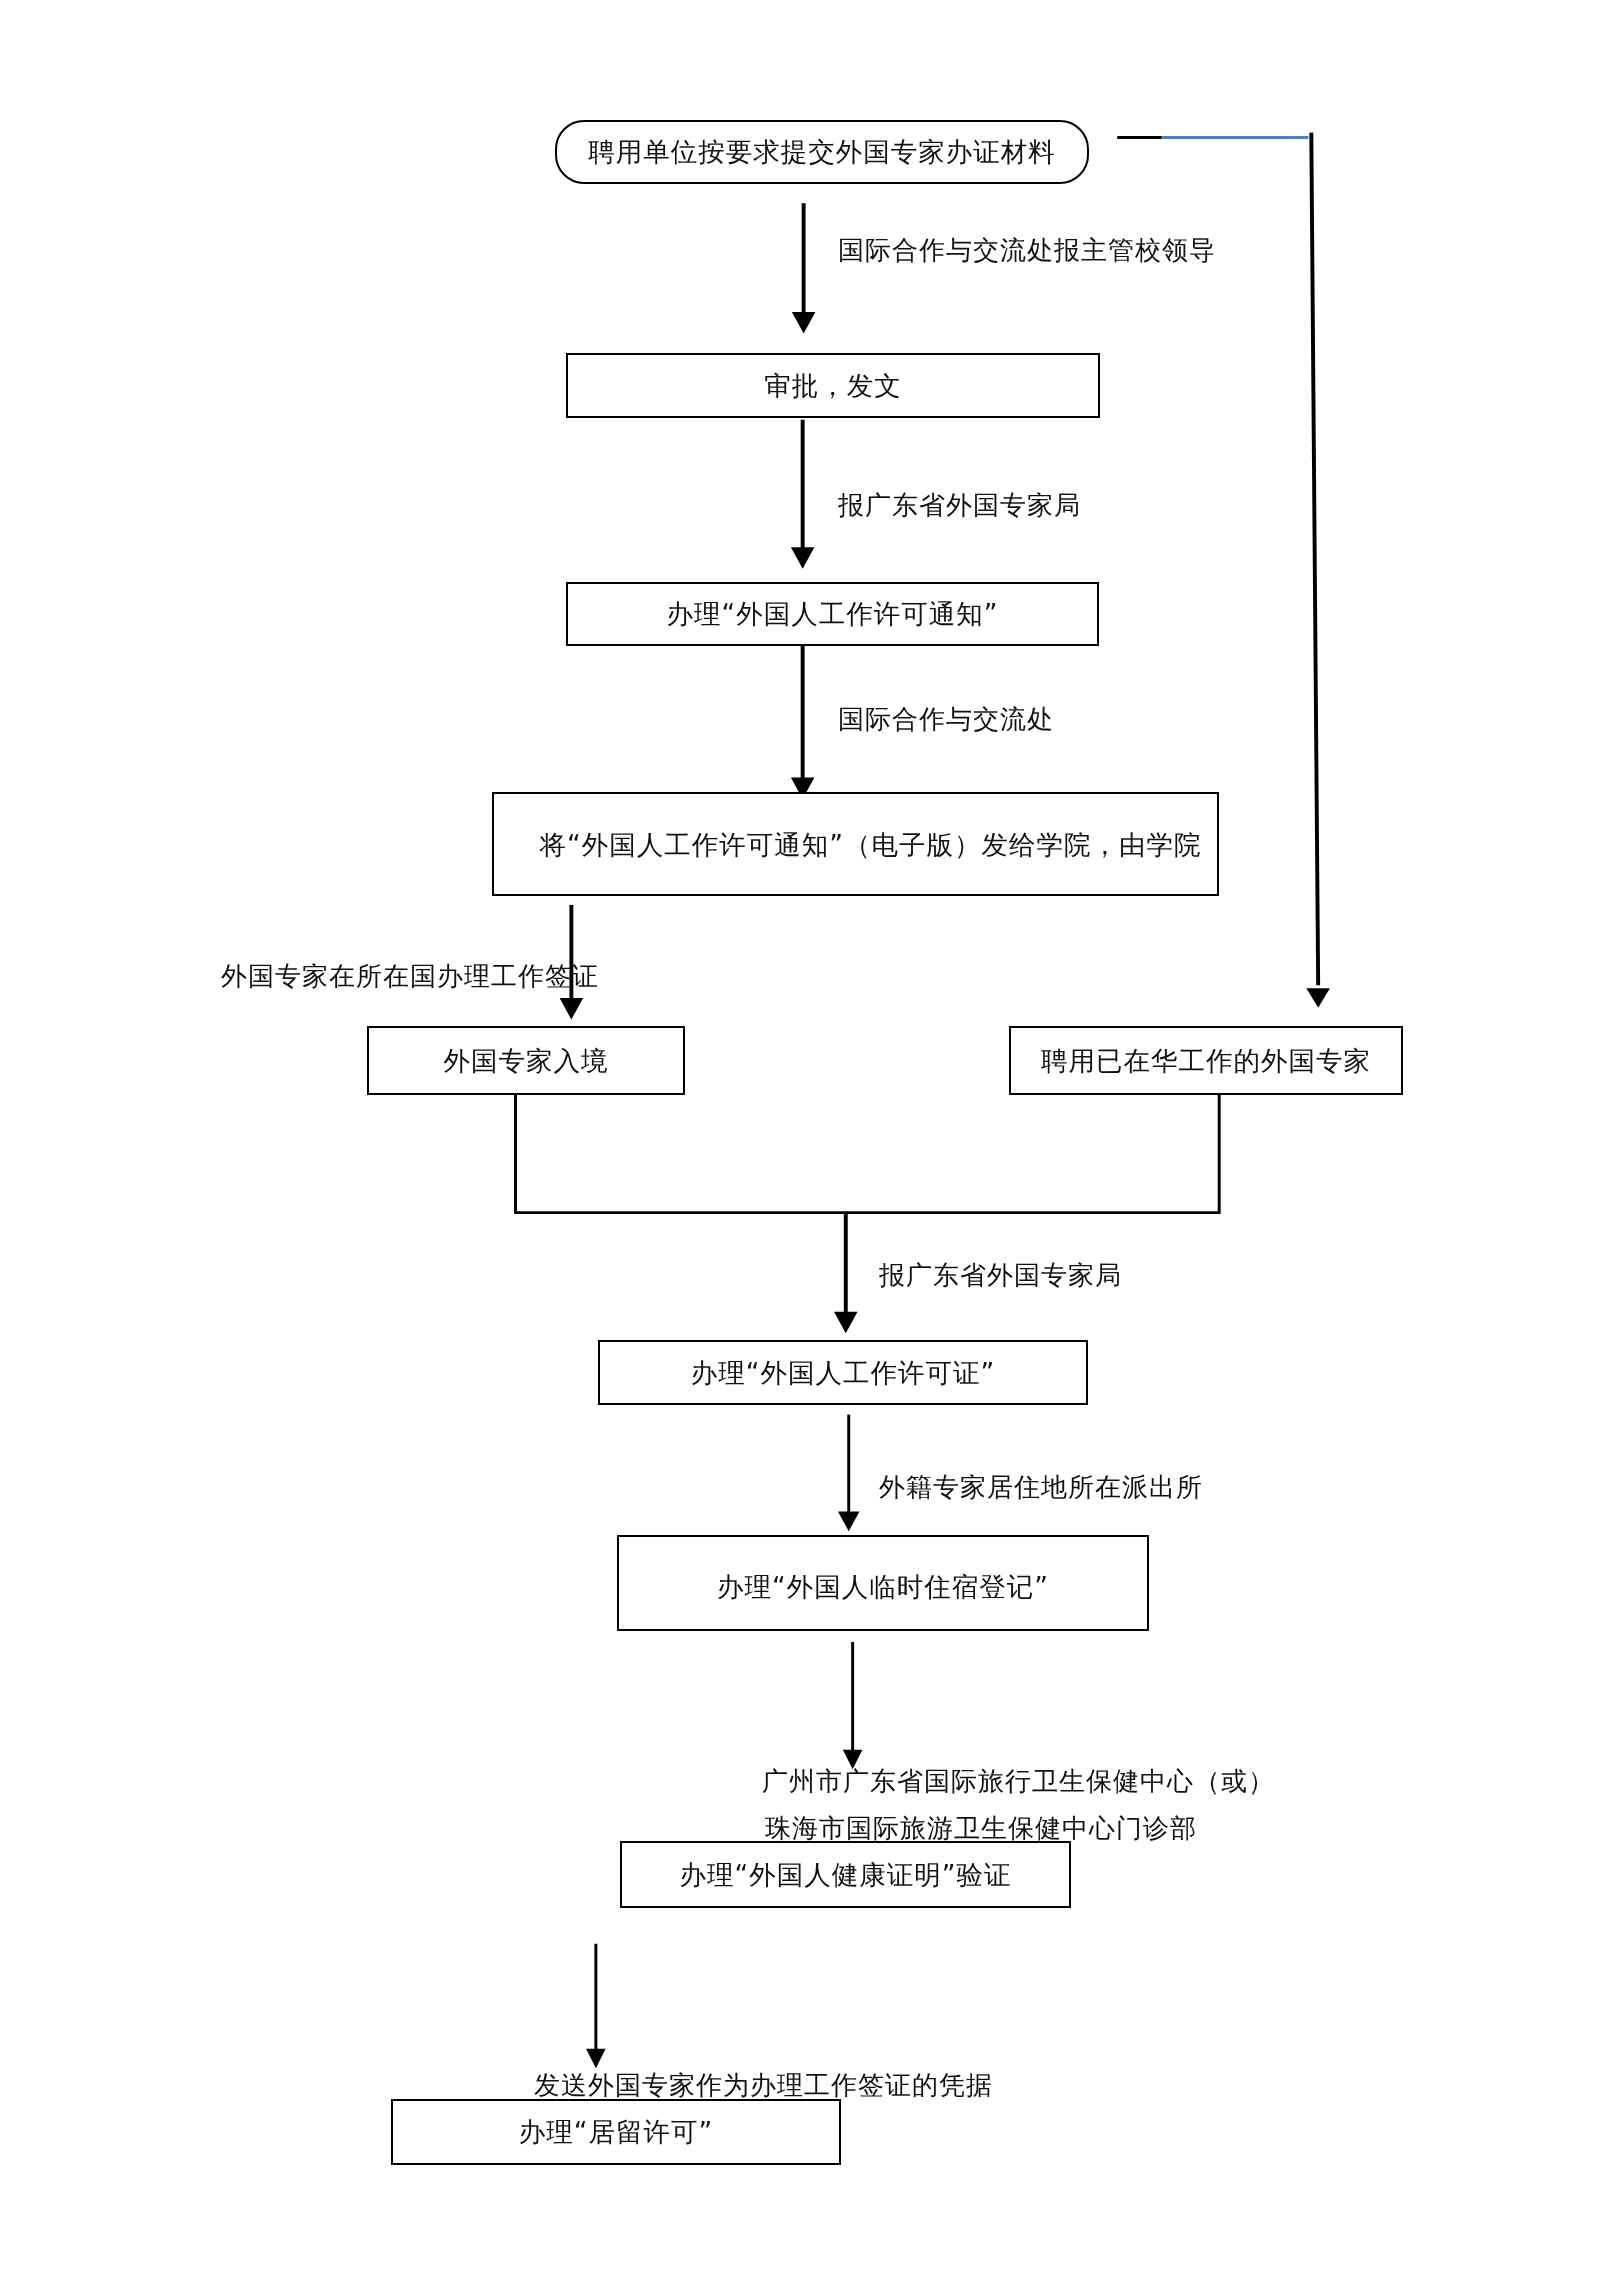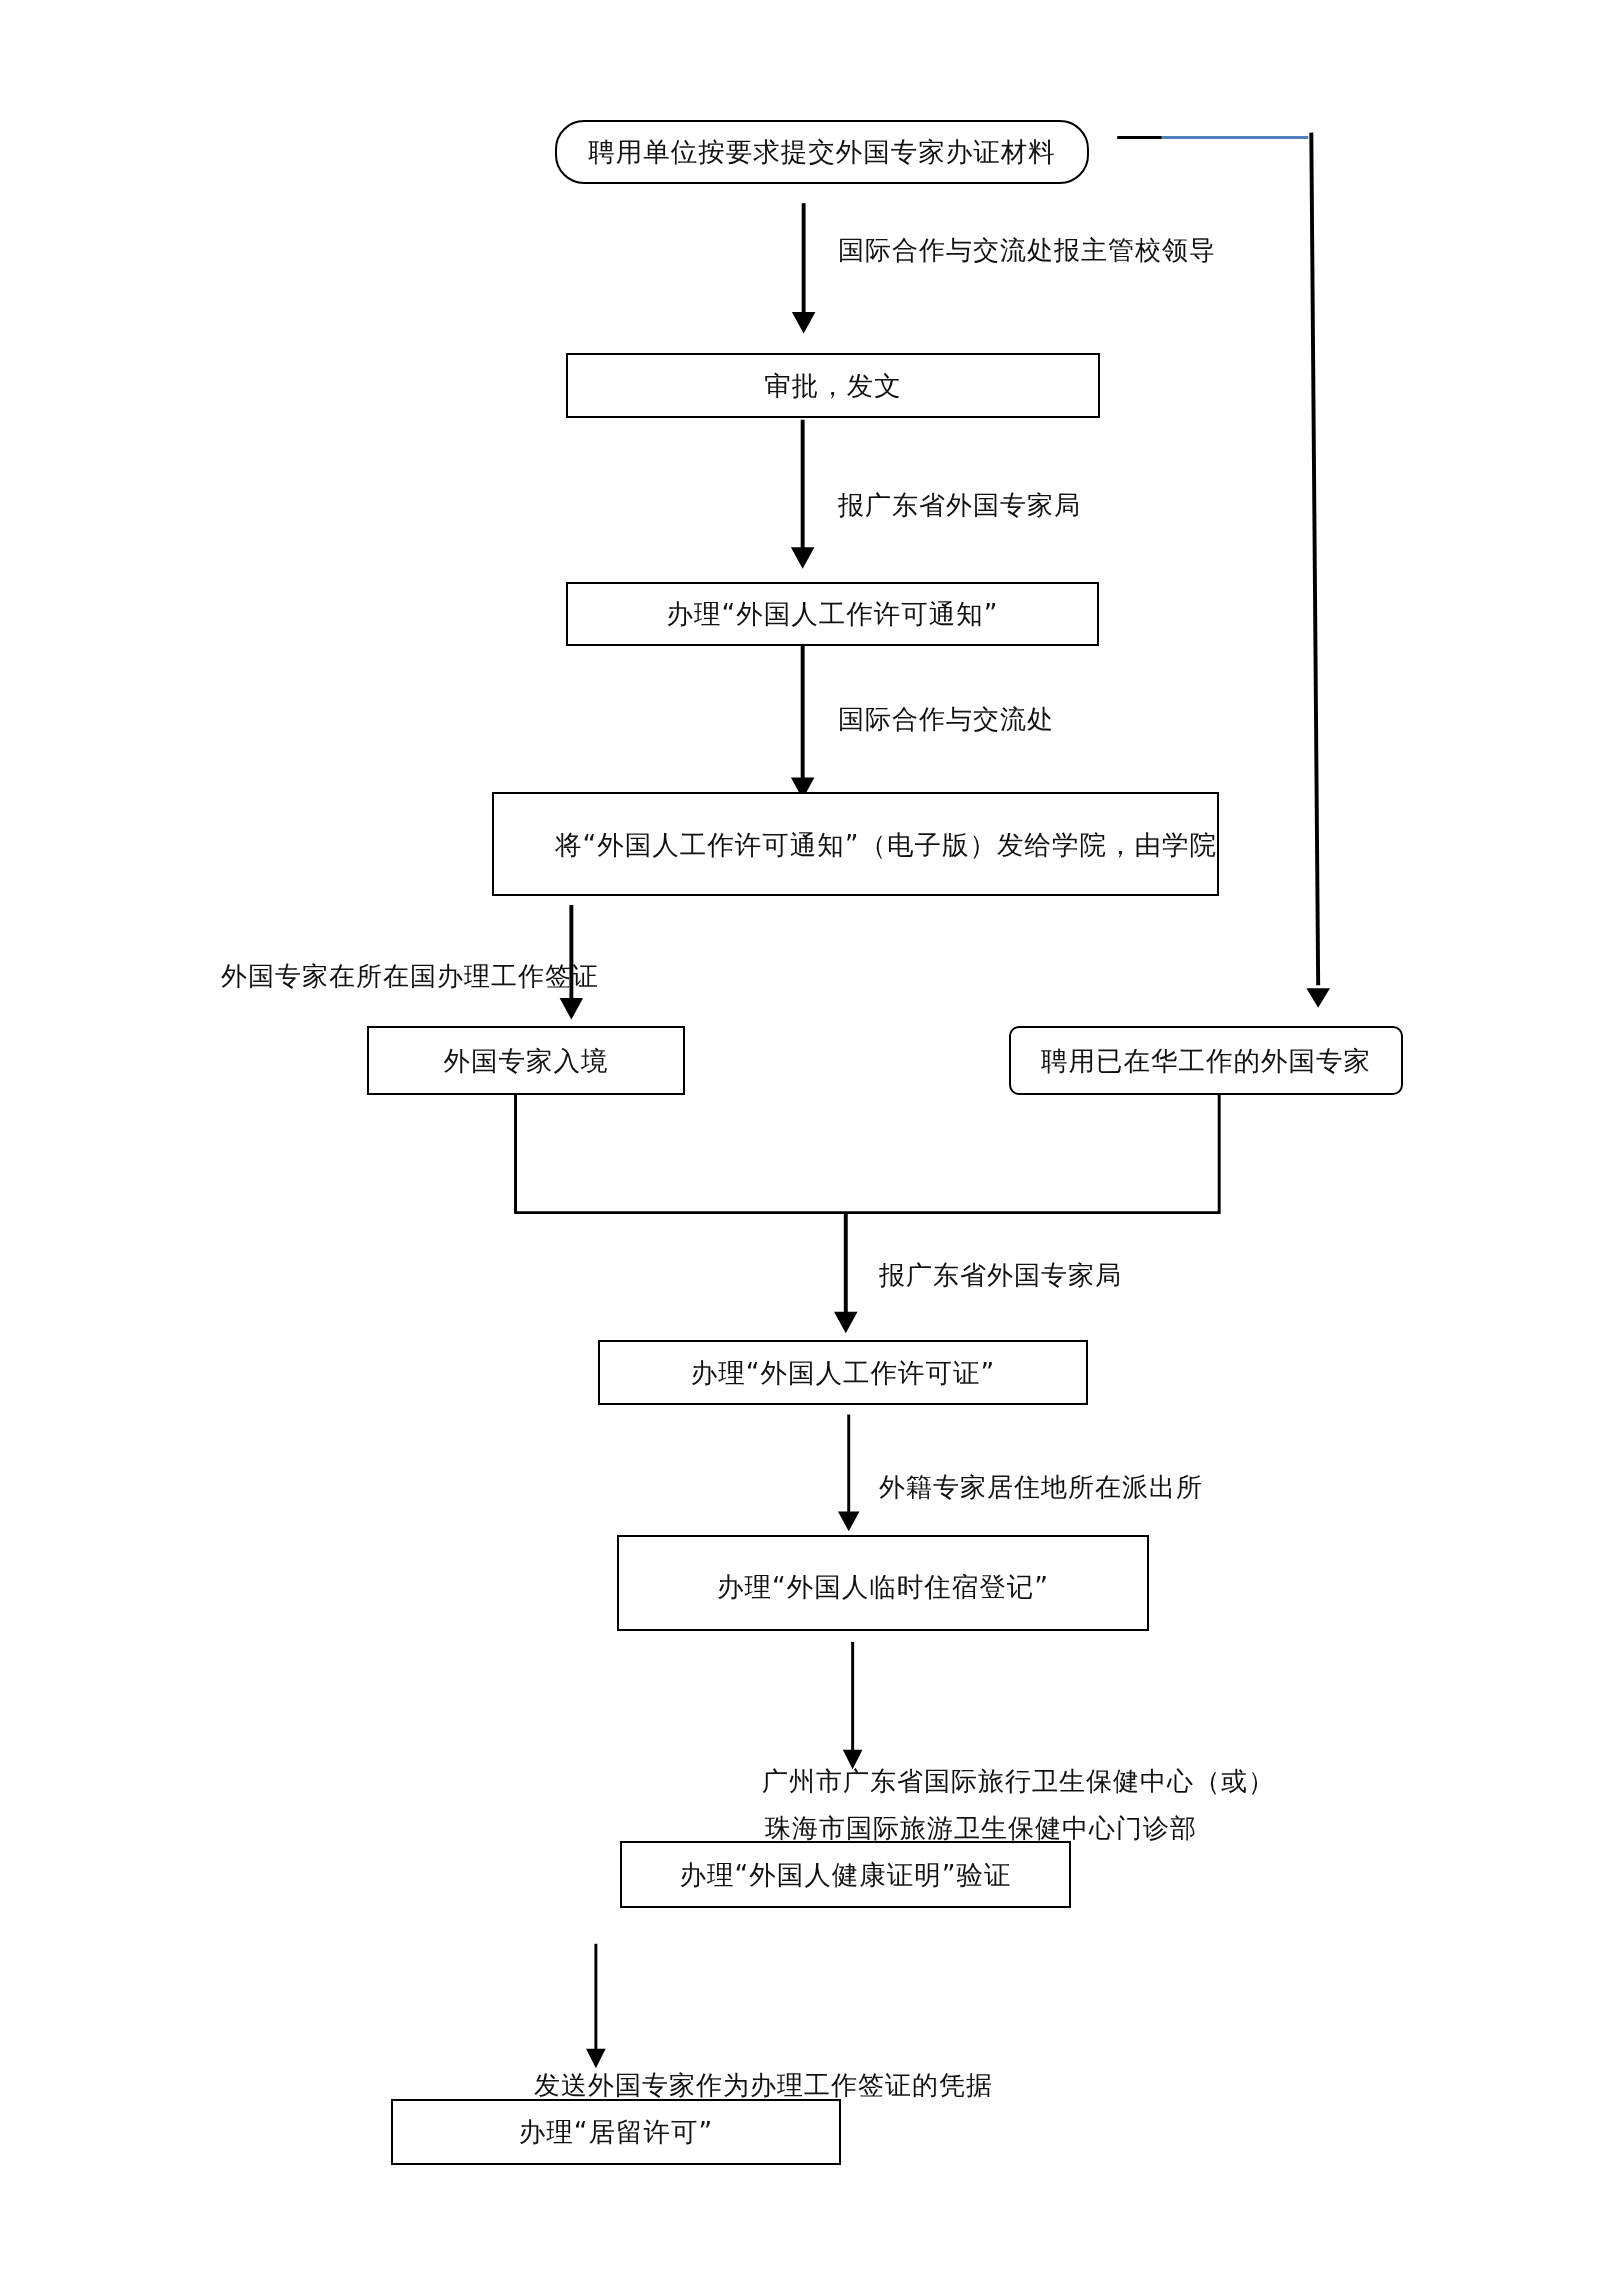--- a/index.html
+++ b/index.html
@@ -1,21 +1,21 @@
 <!DOCTYPE html>
 <html><head>
 <meta charset="utf-8">
 <style>
   html, body { margin: 0; padding: 0; background: #ffffff; }
   body { width: 1621px; height: 2293px; position: relative; overflow: hidden;
          font-family: "DejaVu Sans", "Liberation Sans", sans-serif; color: #111; }
   .box { position: absolute; border: 2.9px solid #000; box-sizing: border-box; background: #fff;
          display: flex; align-items: center; justify-content: center; font-size: 26.5px; letter-spacing: 1px; }
   .box.top-text { align-items: flex-start; padding-top: 32px; }
-  .box.multi { justify-content: flex-end; align-items: center; padding-left: 30px; line-height: 41px; }
+  .box.multi { justify-content: center; align-items: center; padding-left: 30px; line-height: 41px; }
   .label { position: absolute; font-size: 26px; white-space: nowrap; letter-spacing: 1px; }
   svg.lines { position: absolute; left: 0; top: 0; width: 1621px; height: 2293px; pointer-events: none; }
 </style>
 </head>
 <body>
 
 <svg class="lines" xmlns="http://www.w3.org/2000/svg" viewBox="0 0 1654 2339" width="1621" height="2293">
   <defs>
     <marker id="arrowhead" markerWidth="10" markerHeight="12" refX="5" refY="11" orient="auto" markerUnits="userSpaceOnUse">
       <path d="M0,0 L10,0 L5,12 Z" fill="#000"></path>
@@ -75,21 +75,21 @@
   <div>
     <div>将“外国人工作许可通知”（电子版）发给学院，由学院</div>
   </div>
 </div>
 <div class="label" style="left:221px;top:959px;">外国专家在所在国办理工作签证</div>
 
 <div class="box" style="left:367px;top:1026px;width:318px;height:69px;">
   <span>外国专家入境</span>
 </div>
 
-<div class="box" style="left:1009px;top:1026px;width:394px;height:69px;border-radius:10px;">
+<div class="box" style="left:1009px;top:1026px;width:394px;height:69px;">
   <span>聘用已在华工作的外国专家</span>
 </div>
 
 <div class="label" style="left:879px;top:1258px;">报广东省外国专家局</div>
 
 <div class="box" style="left:598px;top:1340px;width:490px;height:65px;">
   <span>办理“外国人工作许可证”</span>
 </div>
 <div class="label" style="left:879px;top:1470px;">外籍专家居住地所在派出所</div>
 

